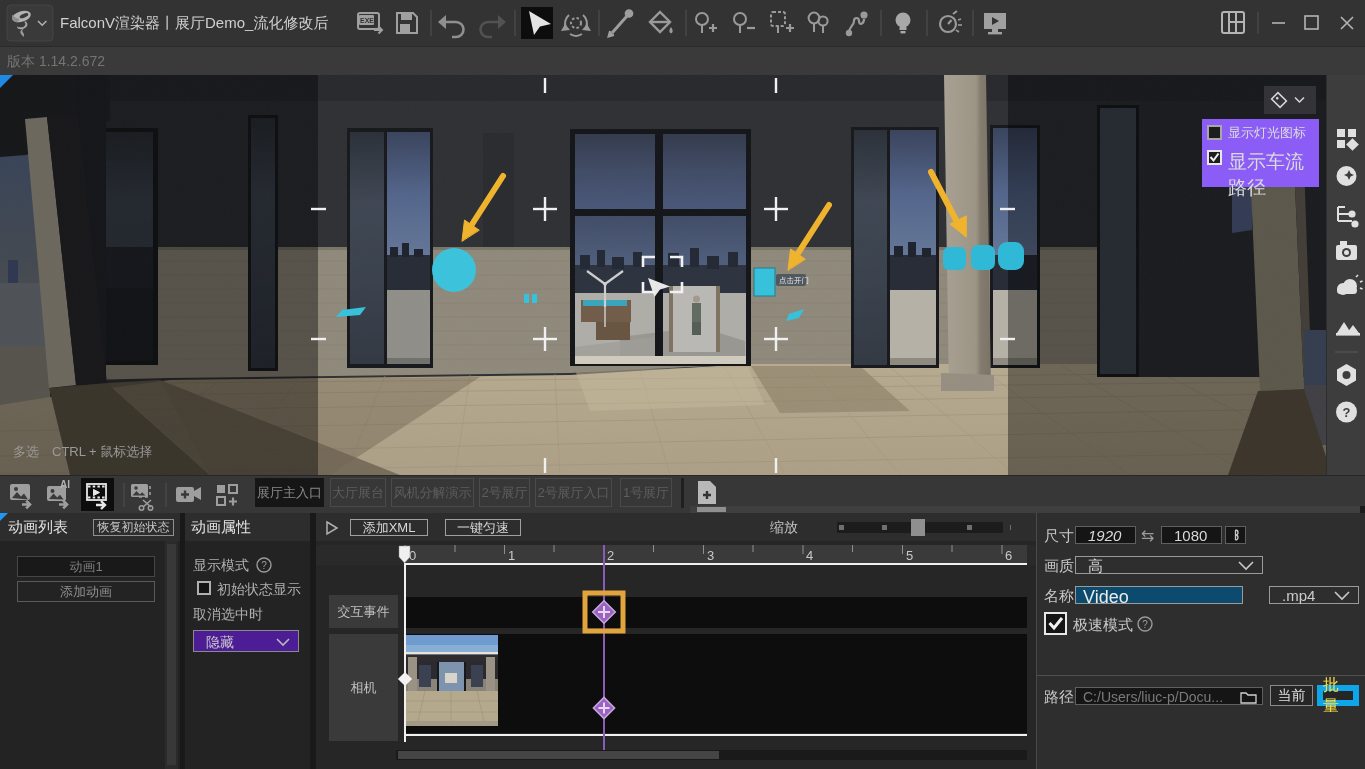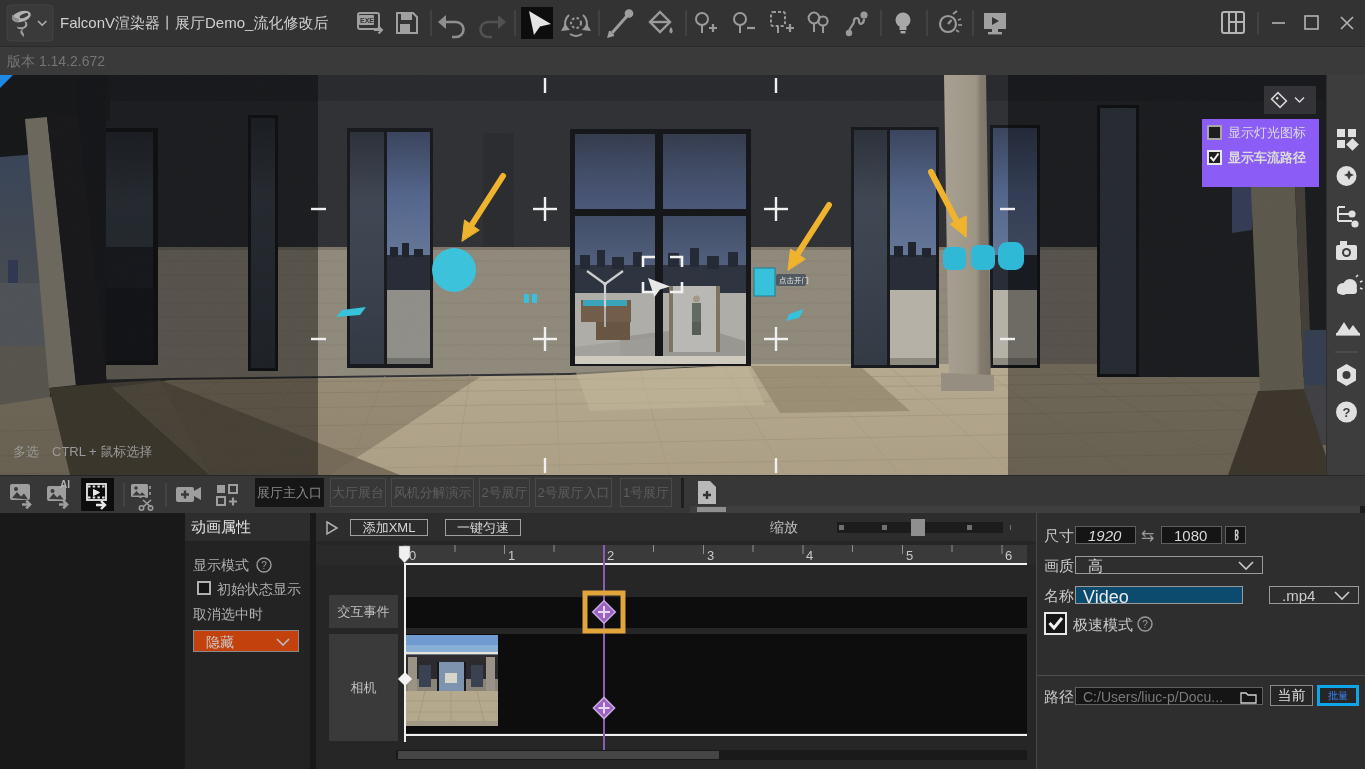--- a/index.html
+++ b/index.html
@@ -486,21 +486,21 @@
   </div>
 
   <div class="abs" style="left:1202px;top:44px;width:117px;height:68px;background:#8b5cf6;">
     <div class="abs" style="left:5px;top:6px;width:15px;height:15px;background:#1e1e1e;border:2px solid #a8a8a8;"></div>
     <span style="position:absolute;left:26px;top:5px;font-size:13px;color:#dcdcdc;">显示灯光图标</span>
     <div class="abs" style="left:5px;top:31px;width:15px;height:15px;background:#1e1e1e;border:2px solid #e8e8e8;">
       <svg width="11" height="11" style="display:block;">
             <path d="M1.5 5 l3 3.5 l5 -7" stroke="#f2f2f2" stroke-width="2" fill="none"></path>
           </svg>
     </div>
-    <span style="position:absolute;left:26px;top:30px;font-size:13px;color:#dcdcdc;font-weight:bold;">显示车流路径</span>
+    <span style="position:absolute;left:26px;top:30px;font-size:19px;color:#dcdcdc;">显示车流路径</span>
   </div>
   </div>
 
   <div class="abs" id="toolbar2" style="left:0;top:475px;width:1365px;height:38px;background:#373737;border-top:1px solid #272727;">
     <svg width="260" height="38" style="position:absolute;left:0;top:0;">
 
       <g>
         <rect x="10" y="8" width="20" height="16" rx="2" fill="#9e9e9e"></rect>
         <circle cx="16" cy="13" r="2" fill="#3a3a3a"></circle>
         <path d="M12 22 l5 -6 l4 4.5 l3 -3 l4 6" fill="#3a3a3a"></path>
@@ -564,33 +564,43 @@
       <path d="M6 5 h12 l6 6 v17 h-18 z" fill="#b8b8b8"></path>
       <path d="M11 19 h8 m-4 -4 v8" stroke="#333" stroke-width="2.4" fill="none"></path>
     </svg>
     <div class="abs" style="left:690px;top:30px;width:675px;height:7px;background:#3f3f3f;"></div>
     <div class="abs" style="left:697px;top:31px;width:29px;height:5px;background:#8f8f8f;"></div>
     <div class="abs" style="left:1360px;top:30px;width:5px;height:8px;background:#1d1d1d;"></div>
   </div>
 
   <div class="abs" id="bottom" style="left:0;top:513px;width:1365px;height:256px;background:#191919;">
 
+    <div class="abs" style="left:0;top:0;width:180px;height:256px;background:#232323;">
+      <div class="abs" style="left:0;top:0;width:180px;height:28px;background:#2d2d2d;"></div>
+      <div class="abs" style="left:0;top:0;width:0;height:0;border-left:8px solid #2196f3;border-bottom:8px solid transparent;"></div>
+      <span style="position:absolute;left:8px;top:5px;font-size:15px;color:#e2e2e2;">动画列表</span>
+      <div class="abs" style="left:93px;top:6px;width:81px;height:17px;border:1px solid #909090;color:#c6c6c6;font-size:12px;display:flex;align-items:center;justify-content:center;">恢复初始状态</div>
+      <div class="abs" style="left:17px;top:43px;width:138px;height:21px;background:#191919;border:1px solid #464646;color:#7e7e7e;font-size:13px;display:flex;align-items:center;justify-content:center;">动画1</div>
+      <div class="abs" style="left:17px;top:68px;width:138px;height:21px;border:1px solid #5a5a5a;color:#8e8e8e;font-size:13px;display:flex;align-items:center;justify-content:center;">添加动画</div>
+      <div class="abs" style="left:165px;top:28px;width:13px;height:228px;background:#2b2b2b;"></div>
+      <div class="abs" style="left:167px;top:31px;width:9px;height:221px;background:#383838;"></div>
+    </div>
 
     <div class="abs" style="left:185px;top:0;width:125px;height:256px;background:#232323;">
       <div class="abs" style="left:0;top:0;width:125px;height:28px;background:#2d2d2d;"></div>
       <span style="position:absolute;left:6px;top:5px;font-size:15px;color:#e2e2e2;">动画属性</span>
       <span style="position:absolute;left:8px;top:44px;font-size:14px;color:#b0b0b0;">显示模式</span>
       <svg width="16" height="16" style="position:absolute;left:71px;top:44px;">
           <circle cx="8" cy="8" r="7" fill="none" stroke="#9a9a9a" stroke-width="1.4"></circle>
           <text x="8" y="12" text-anchor="middle" font-size="10" fill="#9a9a9a">?</text>
         </svg>
       <div class="abs" style="left:12px;top:68px;width:14px;height:14px;background:#141414;border:2px solid #b0b0b0;"></div>
       <span style="position:absolute;left:32px;top:68px;font-size:14px;color:#b0b0b0;">初始状态显示</span>
       <span style="position:absolute;left:8px;top:93px;font-size:14px;color:#b0b0b0;">取消选中时</span>
-      <div class="abs" style="left:8px;top:117px;width:106px;height:22px;border:1px solid #8a8a8a;background:#c2410c;">
+      <div class="abs" style="left:8px;top:117px;width:106px;height:22px;border:1px solid #8a8a8a;background:#4c1d95;">
         <span style="position:absolute;left:12px;top:3px;font-size:14px;color:#cccccc;">隐藏</span>
         <svg width="14" height="10" style="position:absolute;right:8px;top:7px;">
             <path d="M1 1 l6 6 l6 -6" stroke="#b8b8b8" stroke-width="1.6" fill="none"></path>
           </svg>
       </div>
     </div>
 
     <div class="abs" style="left:316px;top:0;width:720px;height:256px;background:#262626;">
       <div class="abs" style="left:0;top:0;width:720px;height:28px;background:#2d2d2d;"></div>
       <svg width="16" height="16" style="position:absolute;left:8px;top:7px;">
@@ -746,17 +756,17 @@
         </svg>
       <div class="abs" style="left:0;top:162px;width:329px;height:1px;background:#4f4f4f;"></div>
       <span style="position:absolute;left:7px;top:175px;font-size:15px;color:#c8c8c8;">路径</span>
       <div class="abs" style="left:38px;top:174px;width:188px;height:18px;background:#151515;border:1px solid #5f5f5f;color:#7a7a7a;font-size:14px;">
         <span style="position:absolute;left:7px;top:1px;">C:/Users/liuc-p/Docu...</span>
         <svg width="17" height="14" style="position:absolute;right:5px;top:2px;">
             <path d="M1 3 h5 l2 2 h8 v8 h-15 z" fill="none" stroke="#d0d0d0" stroke-width="1.3"></path>
           </svg>
       </div>
       <div class="abs" style="left:233px;top:172px;width:43px;height:21px;background:#262626;border:1px solid #8a8a8a;color:#e0e0e0;font-size:14px;display:flex;align-items:center;justify-content:center;">当前</div>
-      <div class="abs" style="left:280px;top:172px;width:42px;height:21px;background:#262626;border:3px solid #0ea5e9;color:#3b82f6;font-size:10px;display:flex;align-items:center;justify-content:center;">批量</div>
+      <div class="abs" style="left:280px;top:172px;width:42px;height:21px;background:#262626;border:6px solid #0ea5e9;color:#fde047;font-size:16px;display:flex;align-items:center;justify-content:center;">批量</div>
     </div>
   </div>
 
 </div>
 
 </body></html>

